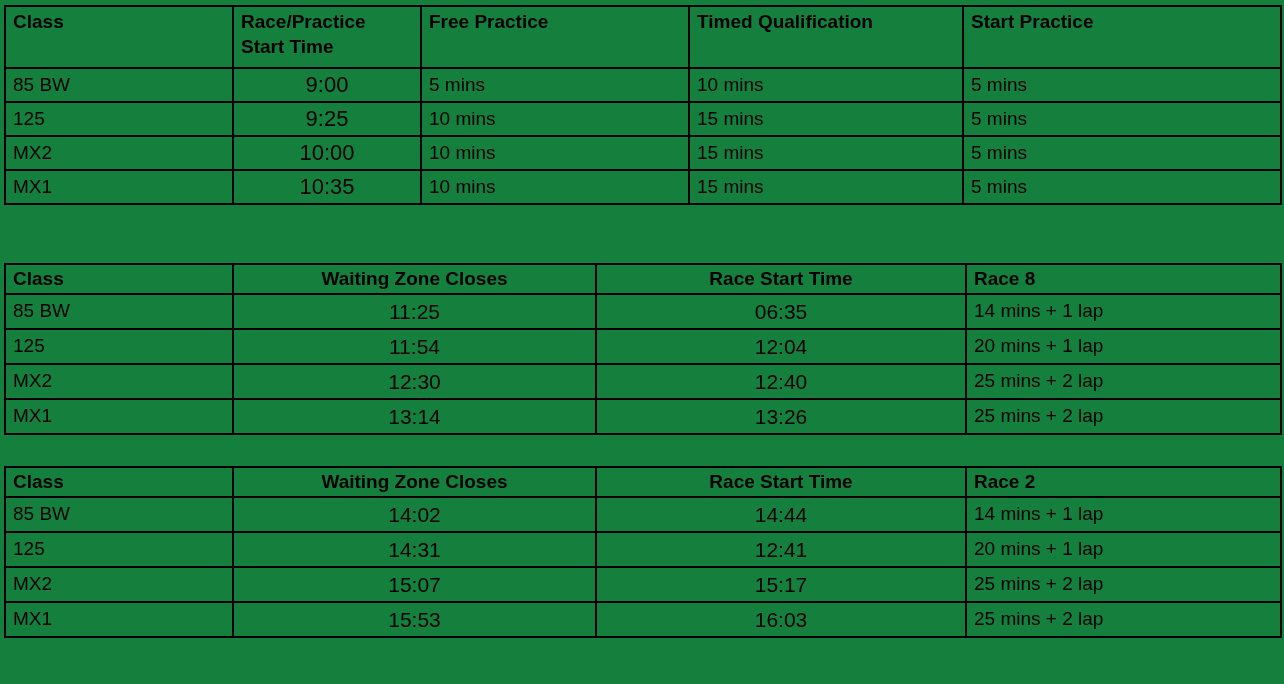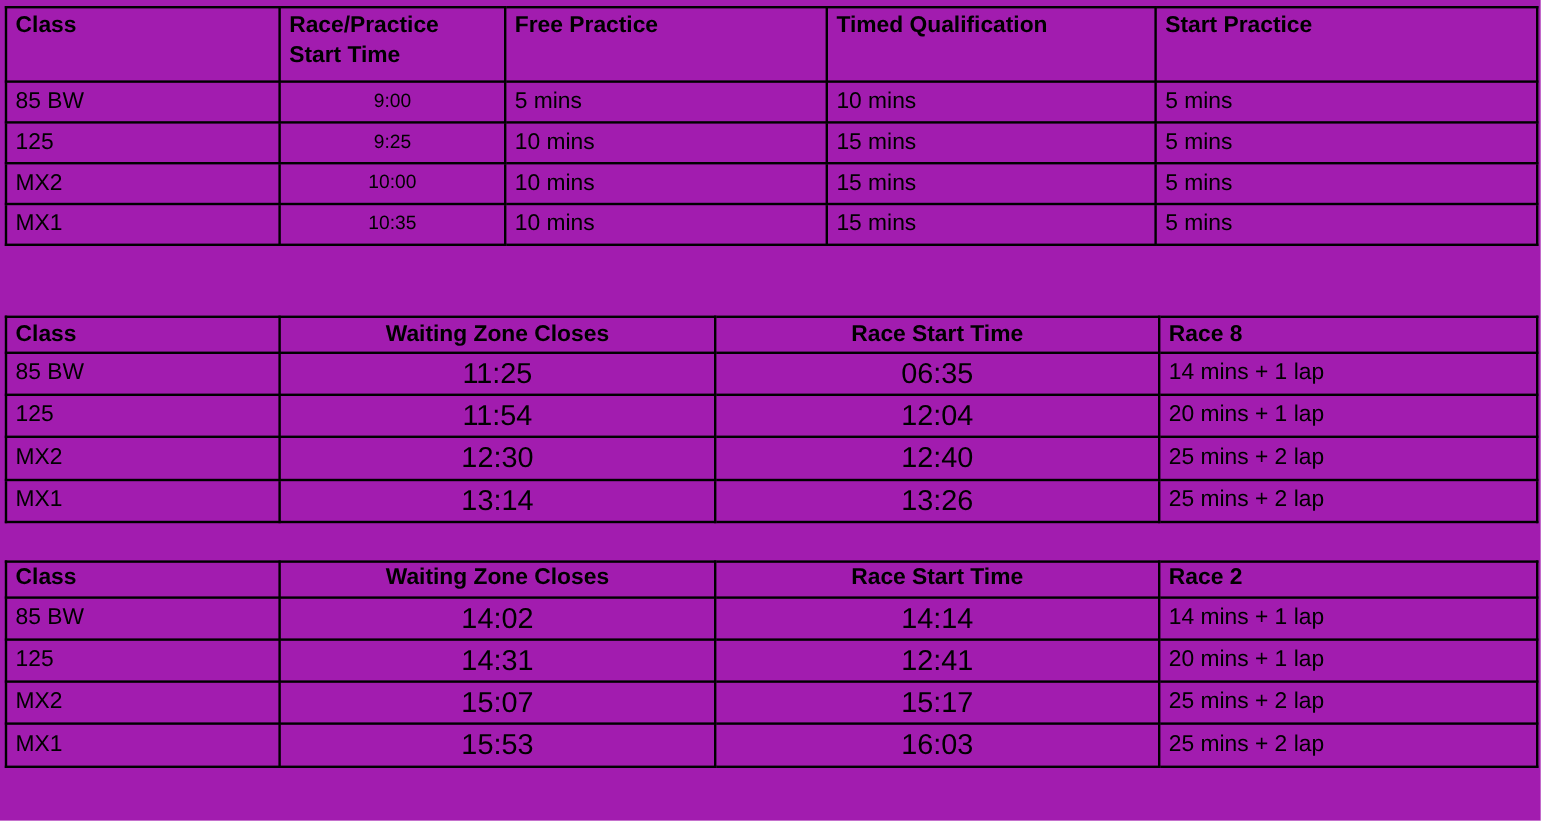--- a/index.html
+++ b/index.html
@@ -7,21 +7,21 @@
     padding: 0;
     background: #ffffff;
     color: #000000;
     font-family: "Liberation Sans", sans-serif;
   }
   .page {
     width: 1284px;
     height: 684px;
     box-sizing: border-box;
     padding: 5px 4px 0 4px;
-    background: #a21caf;
+    background: #15803d;
     overflow: hidden;
   }
   table {
     border-collapse: collapse;
     table-layout: fixed;
     width: 1276px;
   }
   th, td {
     border: 2px solid #000000;
     padding: 1px 7px;
@@ -36,35 +36,35 @@
 
   
   .t1 th {
     vertical-align: top;
     height: 56px;
     padding-top: 3px;
   }
   .t1 td { height: 30px; }
   .t1 td.time {
     text-align: center;
-    font-size: 16px;
+    font-size: 22px;
   }
   .t1 td.lunch {
     text-align: center;
     font-weight: bold;
     height: 26px;
   }
 
   
   .t23 th { height: 26px; }
   .t23 td { height: 31px; }
   .t23 .center { text-align: center; margin-top: 42px; }
   .t23 td.time {
     text-align: center;
-    font-size: 24px;
+    font-size: 21px;
   }
 
   .gap-large { height: 58px; }
   .gap-small { height: 31px; }
 </style>
 </head>
 <body>
 
 <div class="page">
 
@@ -170,21 +170,21 @@
     <tbody>
         <tr>
       <th>Class</th>
       <th class="center">Waiting Zone Closes</th>
       <th class="center">Race Start Time</th>
       <th>Race 2</th>
     </tr>
     <tr>
       <td>85 BW</td>
       <td class="time">14:02</td>
-      <td class="time">14:14</td>
+      <td class="time">14:44</td>
       <td>14 mins + 1 lap</td>
     </tr>
     <tr>
       <td>125</td>
       <td class="time">14:31</td>
       <td class="time">12:41</td>
       <td>20 mins + 1 lap</td>
     </tr>
     <tr>
       <td>MX2</td>

